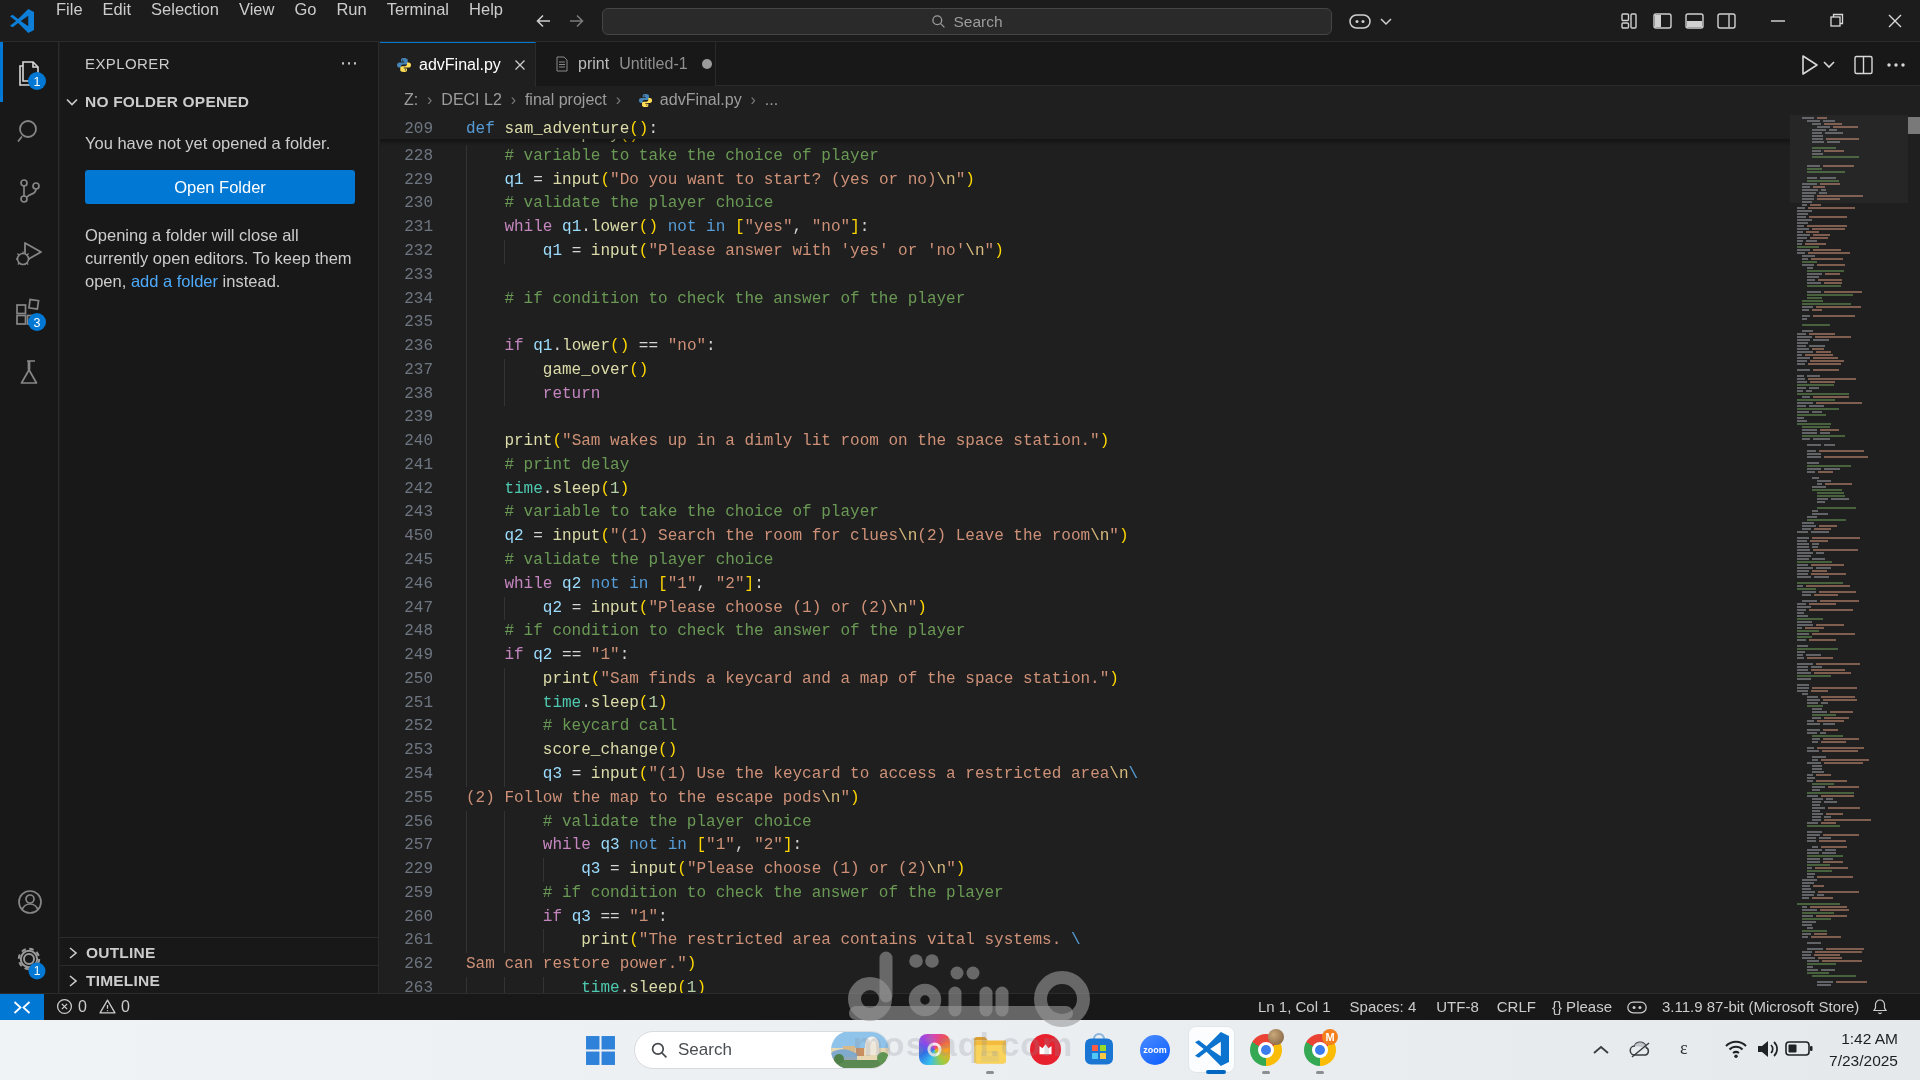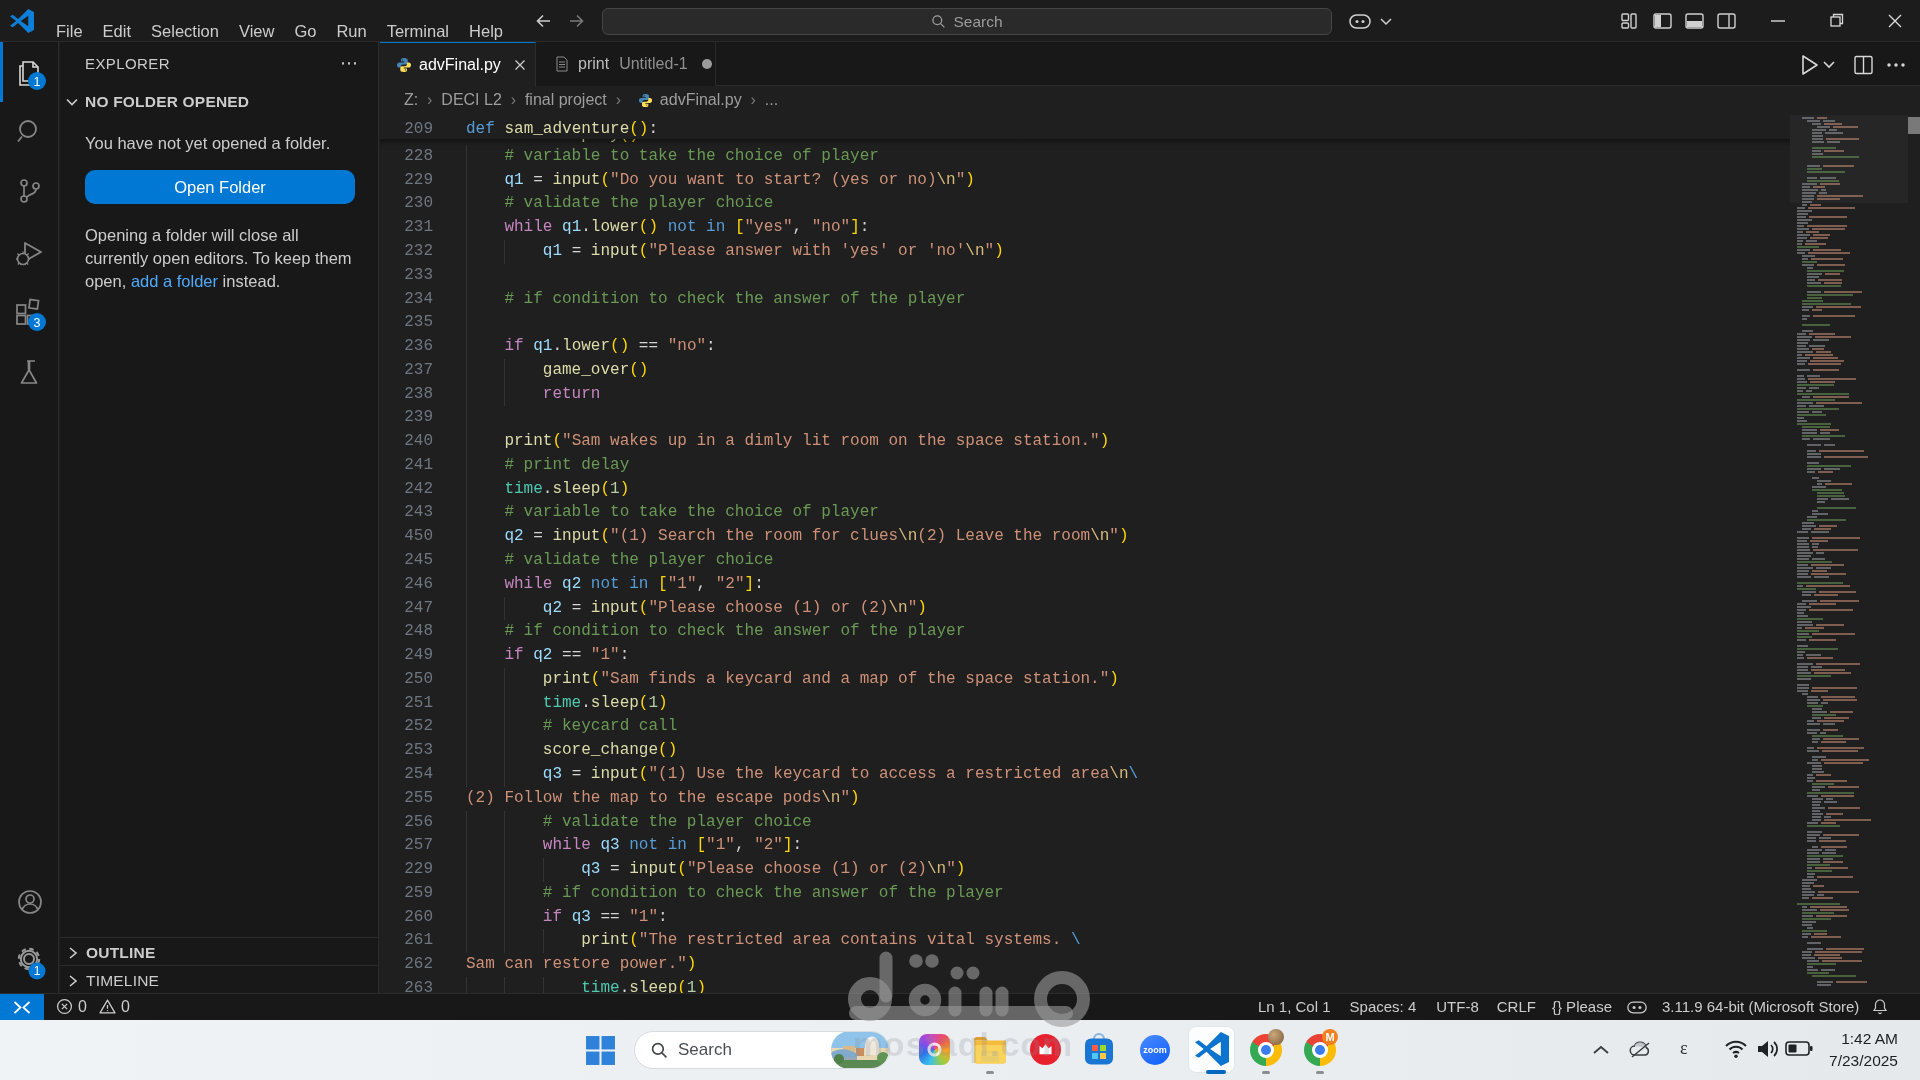--- a/index.html
+++ b/index.html
@@ -555,21 +555,21 @@
     <circle cx="94" cy="13" r="1.7" fill="#d7d7d7"></circle>
         <circle cx="101" cy="13" r="1.7" fill="#d7d7d7"></circle>
         <circle cx="108" cy="13" r="1.7" fill="#d7d7d7"></circle>
   </svg>
 </div>
 
 <div class="abs" style="left:0;top:0;width:1920px;height:42px;background:#1c1c1c;border-bottom:1px solid #2b2b2b"></div>
 <svg class="abs" style="left:10px;top:9px" width="24" height="24" viewBox="0 0 100 100">
  <path fill-rule="evenodd" d="M76 0 L34 41.7 L11 24.2 L0 30.5 L25.5 50 L0 69.5 L11 75.8 L34 58.3 L76 100 L100 88 V12 Z M76 28.4 L44.6 50 L76 71.6 Z" fill="#0d7fd8"></path>
 </svg>
-<div class="abs" style="left:46px;top:0;height:41px;display:flex;align-items:flex-end;color:#cccccc;font-size:16.5px">
+<div class="abs" style="left:46px;top:0;height:41px;display:flex;align-items:flex-start;color:#cccccc;font-size:16.5px">
  <span style="padding:0 10px">File</span>
       <span style="padding:0 10px">Edit</span>
       <span style="padding:0 10px">Selection</span>
       <span style="padding:0 10px">View</span>
       <span style="padding:0 10px">Go</span>
       <span style="padding:0 10px">Run</span>
       <span style="padding:0 10px">Terminal</span>
       <span style="padding:0 10px">Help</span>
 </div>
 <svg class="abs" style="left:534px;top:10px" width="60" height="22" viewBox="0 0 60 22">
@@ -663,32 +663,32 @@
 </svg>
 
 <div class="abs" style="left:60px;top:42px;width:319px;height:951px;background:#181818;border-right:1px solid #2b2b2b"></div>
 <div class="abs" style="left:85px;top:55px;color:#cccccc;font-size:15px;letter-spacing:0.4px">EXPLORER</div>
 <div class="abs" style="left:340px;top:52px;color:#cccccc;font-size:18px;letter-spacing:1px">⋯</div>
 <svg class="abs" style="left:64px;top:94px" width="16" height="16" viewBox="0 0 16 16">
       <path d="M3 5.5l5 5 5-5" fill="none" stroke="#cccccc" stroke-width="1.6"></path>
     </svg>
 <div class="abs" style="left:85px;top:93px;color:#cccccc;font-size:15.5px;font-weight:bold;letter-spacing:0.2px">NO FOLDER OPENED</div>
 <div class="abs" style="left:85px;top:134px;color:#cccccc;font-size:16.5px">You have not yet opened a folder.</div>
-<div class="abs" style="left:85px;top:170px;width:270px;height:34px;background:#0078d4;border-radius:10px;color:#ffffff;font-size:16.5px;display:flex;align-items:center;justify-content:center">Open Folder</div>
+<div class="abs" style="left:85px;top:170px;width:270px;height:34px;background:#0078d4;border-radius:3px;color:#ffffff;font-size:16.5px;display:flex;align-items:center;justify-content:center">Open Folder</div>
 <div class="abs" style="left:85px;top:224px;width:280px;color:#cccccc;font-size:16.5px;line-height:23px">Opening a folder will close all<br>currently open editors. To keep them<br>open, <span style="color:#4daafc">add a folder</span> instead.</div>
 <div class="abs" style="left:60px;top:937px;width:319px;height:1px;background:#2b2b2b"></div>
 <svg class="abs" style="left:66px;top:945px" width="14" height="16" viewBox="0 0 14 16">
       <path d="M4 3l6 5-6 5" fill="none" stroke="#cccccc" stroke-width="1.6"></path>
     </svg>
 <div class="abs" style="left:86px;top:944px;color:#cccccc;font-size:15.5px;font-weight:bold;letter-spacing:0.2px">OUTLINE</div>
 <div class="abs" style="left:60px;top:965px;width:319px;height:1px;background:#2b2b2b"></div>
 <svg class="abs" style="left:66px;top:973px" width="14" height="16" viewBox="0 0 14 16">
       <path d="M4 3l6 5-6 5" fill="none" stroke="#cccccc" stroke-width="1.6"></path>
     </svg>
-<div class="abs" style="left:86px;top:972px;color:#cccccc;font-size:15.5px;font-weight:normal;letter-spacing:0.2px">TIMELINE</div>
+<div class="abs" style="left:86px;top:972px;color:#cccccc;font-size:15.5px;font-weight:bold;letter-spacing:0.2px">TIMELINE</div>
 
 <div class="abs" style="left:0;top:993px;width:1920px;height:27px;background:#181818;border-top:1px solid #2b2b2b"></div>
 <div class="abs" style="left:0;top:994px;width:44px;height:26px;background:#0078d4"></div>
 <svg class="abs" style="left:11px;top:1000px" width="22" height="15" viewBox="0 0 22 15">
       <path d="M3.5 2l6 5.5l-6 5.5M18.5 2l-6 5.5l6 5.5" fill="none" stroke="#ffffff" stroke-width="1.8"></path>
     </svg>
 <div class="abs" style="left:56px;top:993px;height:27px;display:flex;align-items:center;color:#cccccc;font-size:16px">
  <svg width="17" height="17" viewBox="0 0 16 16" style="margin-right:5px">
         <circle cx="8" cy="8" r="6.5" fill="none" stroke="#cccccc" stroke-width="1.2"></circle>
         <path d="M5.5 5.5l5 5M10.5 5.5l-5 5" stroke="#cccccc" stroke-width="1.2"></path>
@@ -702,21 +702,21 @@
  <span>Ln 1, Col 1</span>
       <span style="margin-left:19px">Spaces: 4</span>
       <span style="margin-left:20px">UTF-8</span>
       <span style="margin-left:18px">CRLF</span>
       <span style="margin-left:16px">{} Please</span>
  <svg width="20" height="16" viewBox="0 0 24 18" style="margin-left:15px">
         <rect x="1" y="3" width="22" height="13" rx="6.5" fill="none" stroke="#cccccc" stroke-width="1.5"></rect>
         <circle cx="8.5" cy="9.5" r="1.8" fill="#cccccc"></circle>
         <circle cx="15.5" cy="9.5" r="1.8" fill="#cccccc"></circle>
       </svg>
- <span style="margin-left:15px">3.11.9 64-bit (Microsoft Store)</span>
+ <span style="margin-left:15px">3.11.9 87-bit (Microsoft Store)</span>
  <svg width="16" height="17" viewBox="0 0 16 17" style="margin-left:13px">
         <path d="M8 2a4.5 4.5 0 00-4.5 4.5V10L2 12.5h12L12.5 10V6.5A4.5 4.5 0 008 2z" fill="none" stroke="#cccccc" stroke-width="1.2"></path>
         <path d="M6.5 14.5a1.6 1.6 0 003 0" fill="none" stroke="#cccccc" stroke-width="1.2"></path>
       </svg>
 </div>
 
 <div class="abs" style="left:0;top:1020px;width:1920px;height:60px;background:linear-gradient(90deg,#f0f3f6 0%,#eceff2 50%,#e6e9ec 100%)"></div>
 <svg class="abs" style="left:585px;top:1035px" width="31" height="31" viewBox="0 0 30 30">
  <rect x="1" y="1" width="13" height="13" fill="#2f82d9"></rect>
       <rect x="16" y="1" width="13" height="13" fill="#2f82d9"></rect>

